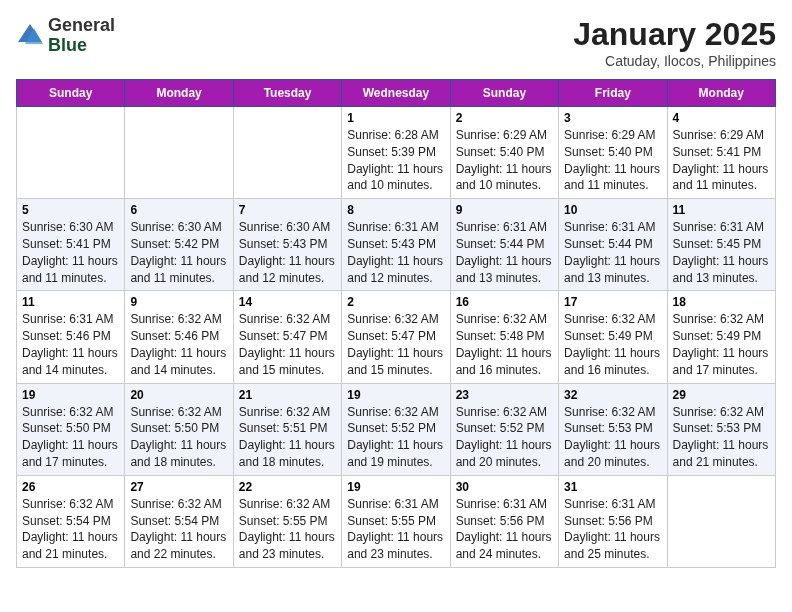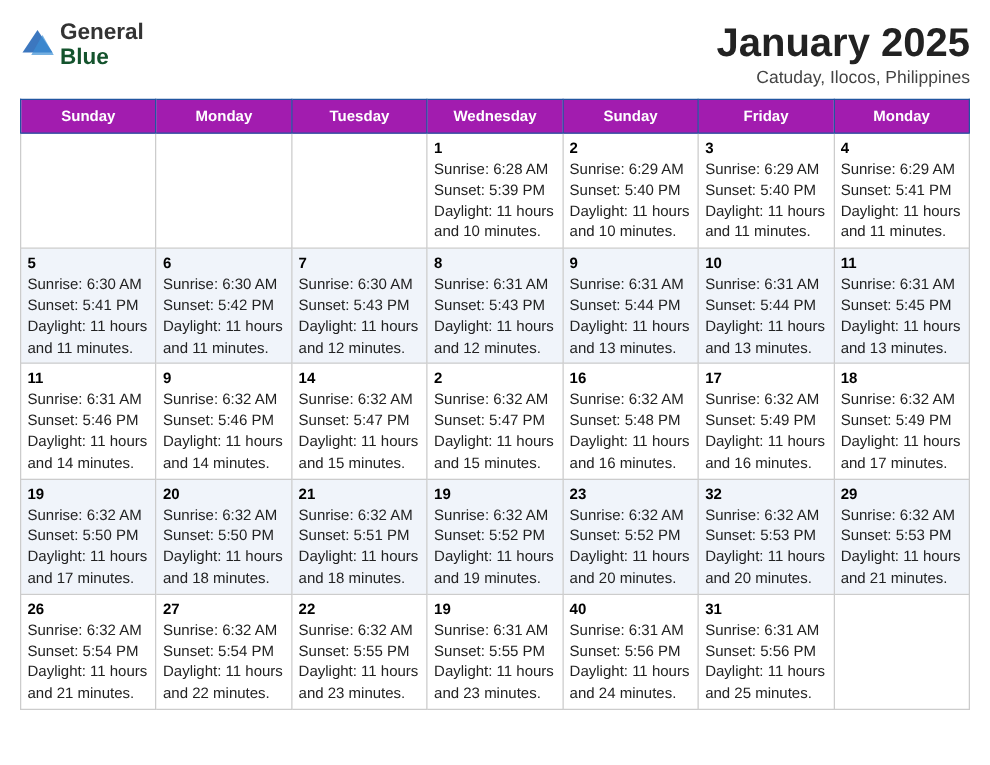--- a/index.html
+++ b/index.html
@@ -248,21 +248,21 @@
           </td>
           <td>
             <span class="day-number">22</span>
             <div class="day-info">Sunrise: 6:32 AM<br>Sunset: 5:55 PM<br>Daylight: 11 hours and 23 minutes.</div>
           </td>
           <td>
             <span class="day-number">19</span>
             <div class="day-info">Sunrise: 6:31 AM<br>Sunset: 5:55 PM<br>Daylight: 11 hours and 23 minutes.</div>
           </td>
           <td>
-            <span class="day-number">40</span>
+            <span class="day-number">30</span>
             <div class="day-info">Sunrise: 6:31 AM<br>Sunset: 5:56 PM<br>Daylight: 11 hours and 24 minutes.</div>
           </td>
           <td>
             <span class="day-number">31</span>
             <div class="day-info">Sunrise: 6:31 AM<br>Sunset: 5:56 PM<br>Daylight: 11 hours and 25 minutes.</div>
           </td>
           <td class="empty-cell"></td>
         </tr>
       </tbody>
   </table>

